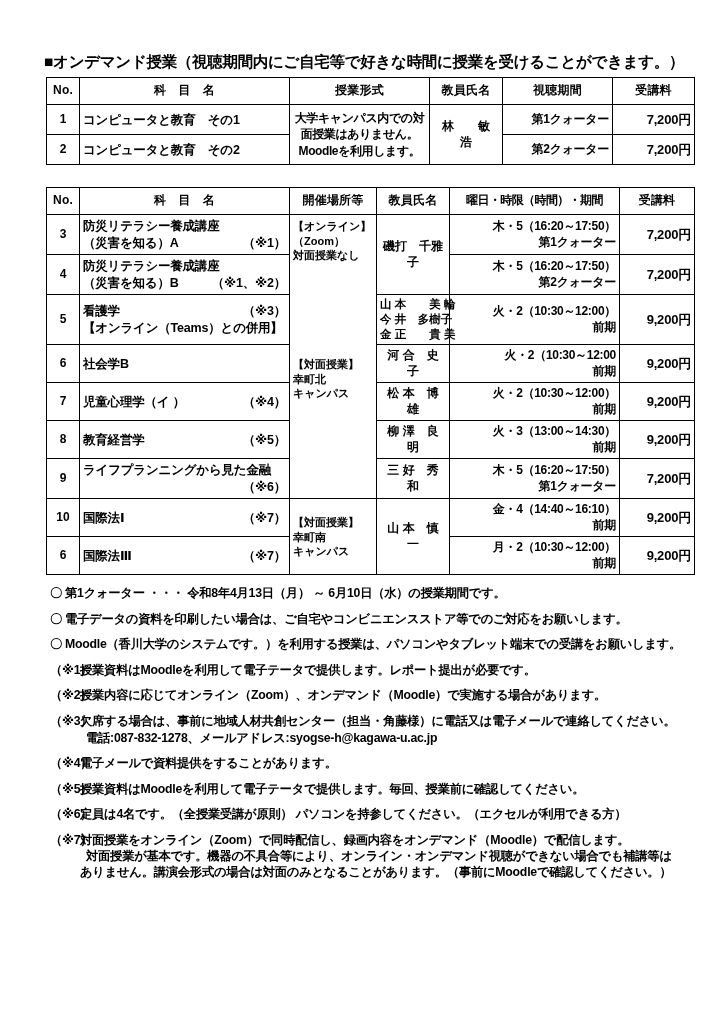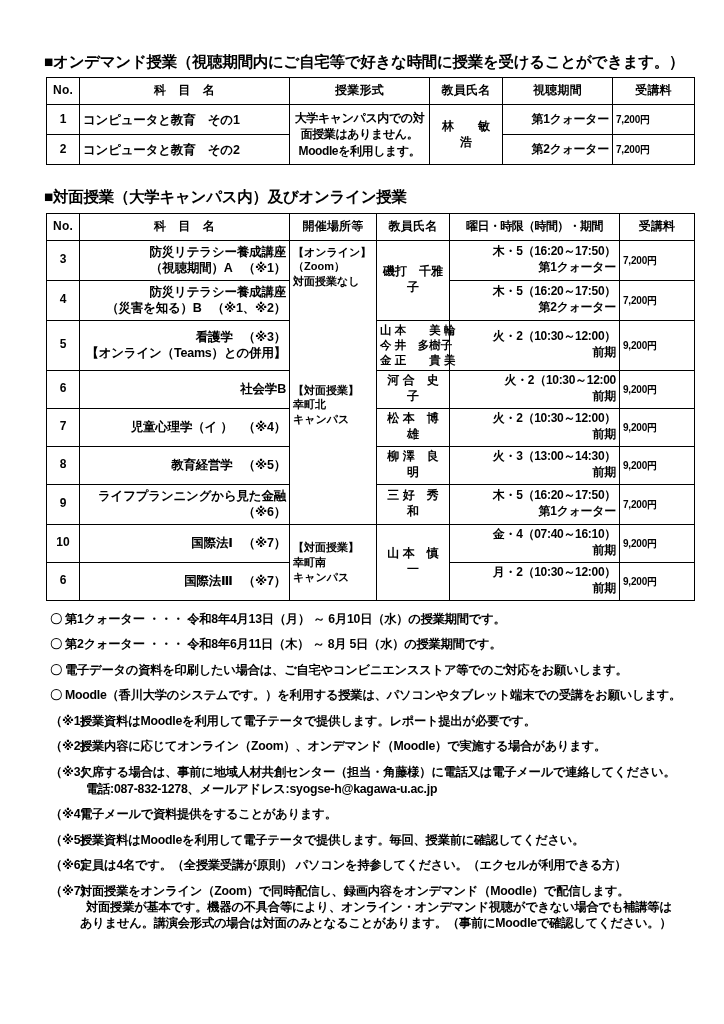--- a/index.html
+++ b/index.html
@@ -50,27 +50,27 @@
   table.sched thead th {
     text-align: center;
     height: 22px;
     font-size: 12px;
     letter-spacing: 0.2px;
   }
   .hdr-no { font-size: 10.5px; }
   .c-right  { text-align: right; }
 
   .no-col    { text-align: center; font-size: 12px; }
-  .fee-col   { text-align: left; font-size: 10px; letter-spacing: -0.2px;}
+  .fee-col   { text-align: right; font-size: 13px; letter-spacing: -0.2px;}
   .sched-col { text-align: right; font-size: 12px; letter-spacing: -0.3px; }
   .teach-col { text-align: center; font-size: 12px; }
   .place-col { text-align: left; font-size: 11px; line-height: 1.35; }
   .subj-col  { text-align: left; font-size: 12.5px; letter-spacing: -0.2px; }
 
-  .subj-line { display: block; white-space: nowrap; text-align: right; }
+  .subj-line { display: block; white-space: nowrap; }
   .subj-line .note-tag {
     float: right;
     margin-left: 10px;
   }
 
   .teach-name { display: block; white-space: nowrap; }
 
   .place-top { display: block; }
 
   
@@ -154,21 +154,20 @@
         <td class="no-col">2</td>
         <td class="subj-col">コンピュータと教育　その2</td>
         <td class="sched-col">第2クォーター</td>
         <td class="fee-col">7,200円</td>
       </tr>
     </tbody>
   </table>
 
   <div class="gap-1"></div>
 
-  <div class="section-heading">■対面授業（大学キャンパス内）及びオンライン授業</div>
 
   <table class="sched">
     <colgroup>
       <col style="width:33px">
         <col style="width:210px">
         <col style="width:87px">
       <col style="width:73px">
         <col style="width:170px">
         <col style="width:75px">
     </colgroup>
@@ -182,21 +181,21 @@
         <th>受講料</th>
       </tr>
     </thead>
     <tbody>
 
       <tr style="height:40px">
         <td class="no-col">3</td>
         <td class="subj-col">
           <span class="subj-line">防災リテラシー養成講座</span>
           <span class="subj-line">
-            <span>（視聴期間）A</span>
+            <span>（災害を知る）A</span>
             <span class="note-tag">（※1）</span>
           </span>
         </td>
         <td class="place-col" rowspan="7" style="vertical-align:top">
           <div style="height:52px;display:flex;flex-direction:column;justify-content:flex-start;padding-top:2px">
             <span class="place-top">【オンライン】</span>
             <span class="place-top">（Zoom）</span>
             <span class="place-top">対面授業なし</span>
           </div>
           <div style="margin-top:86px">
@@ -317,21 +316,21 @@
             <span class="note-tag">（※7）</span>
           </span>
         </td>
         <td class="place-col" rowspan="2">
           <span class="place-top">【対面授業】</span>
           <span class="place-top">幸町南</span>
           <span class="place-top">キャンパス</span>
         </td>
         <td class="teach-col" rowspan="2">山 本　慎 一</td>
         <td class="sched-col">
-          <span class="place-top">金・4（07:40～16:10）</span>
+          <span class="place-top">金・4（14:40～16:10）</span>
           <span class="place-top">前期</span>
         </td>
         <td class="fee-col">9,200円</td>
       </tr>
 
       <tr style="height:38px">
         <td class="no-col">6</td>
         <td class="subj-col">
           <span class="subj-line">
             <span>国際法Ⅲ</span>
@@ -344,23 +343,20 @@
         </td>
         <td class="fee-col">9,200円</td>
       </tr>
     </tbody>
   </table>
 
   <div class="notes">
 
     <span class="note-row">
       <span class="bullet">〇</span><span class="note-body">第1クォーター ・・・ 令和8年4月13日（月） ～ 6月10日（水）の授業期間です。</span>
-    </span>
-    <span class="note-row">
-      <span class="bullet">〇</span><span class="note-body">第2クォーター ・・・ 令和8年6月11日（木） ～ 8月 5日（水）の授業期間です。</span>
     </span>
     <span class="note-row">
       <span class="bullet">〇</span><span class="note-body">電子データの資料を印刷したい場合は、ご自宅やコンビニエンスストア等でのご対応をお願いします。</span>
     </span>
     <span class="note-row">
       <span class="bullet">〇</span><span class="note-body">Moodle（香川大学のシステムです。）を利用する授業は、パソコンやタブレット端末での受講をお願いします。</span>
     </span>
 
     <span class="note-row">
       <span class="lead">（※1）</span><span class="note-body">授業資料はMoodleを利用して電子テータで提供します。レポート提出が必要です。</span>

